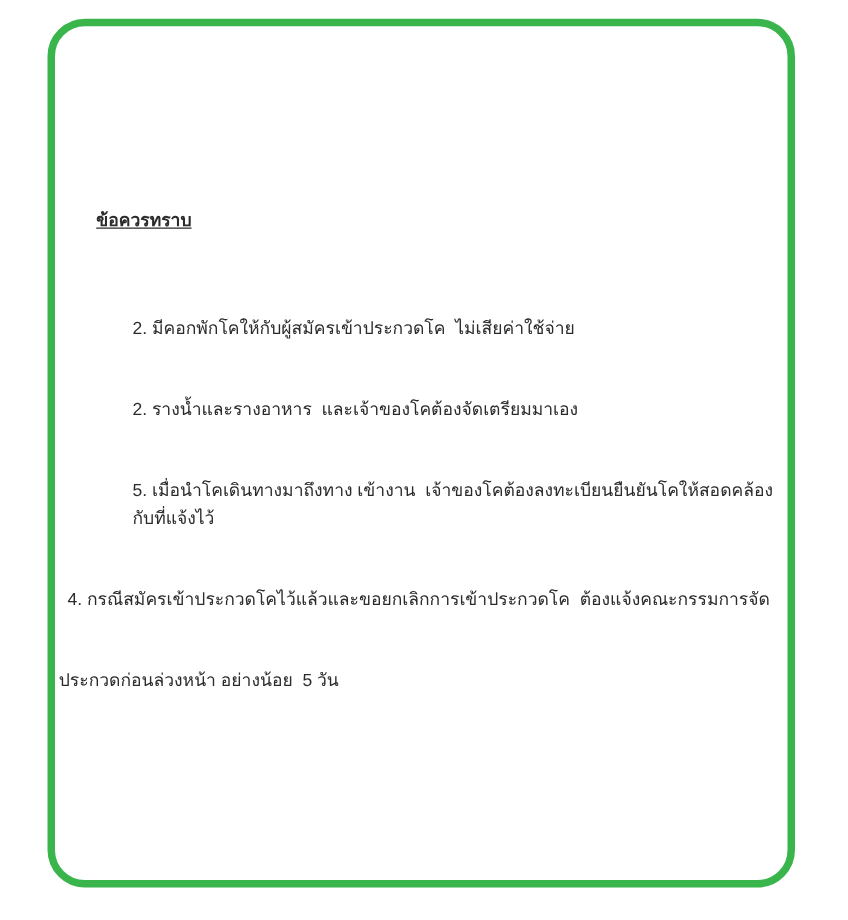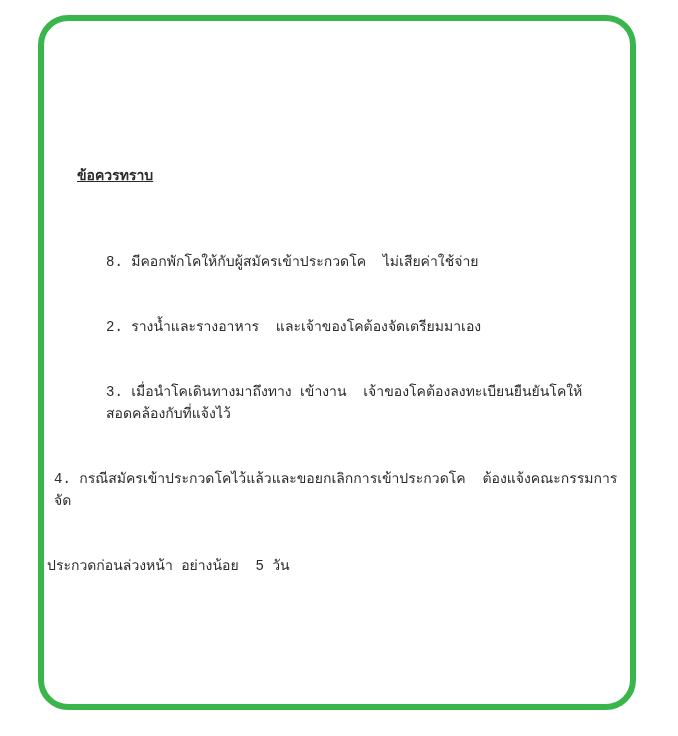--- a/index.html
+++ b/index.html
@@ -9,21 +9,20 @@
     width: 678px;
     height: 736px;
     overflow: hidden;
     font-family: "Liberation Sans", sans-serif;
   }
   .page {
     position: relative;
     width: 678px;
     height: 736px;
     background: #ffffff;
-    font-family: Liberation Mono, monospace;
   }
   .frame {
     position: absolute;
     left: 38px;
     top: 15px;
     width: 586px;
     height: 683px;
     border: 6px solid #3ab54c;
     border-radius: 30px;
     background: #ffffff;
@@ -52,23 +51,23 @@
 </head>
 <body>
 
 <div class="page">
   <div class="frame"></div>
 
   <div class="content">
 
     <div class="h-notes">ข้อควรทราบ</div>
 
-    <div class="line ind-num">8. มีคอกพักโคให้กับผู้สมัครเข้าประกวดโค  ไม่เสียค่าใช้จ่าย</div>
+    <div class="line ind-num">2. มีคอกพักโคให้กับผู้สมัครเข้าประกวดโค  ไม่เสียค่าใช้จ่าย</div>
     <div class="line ind-num">2. รางน้ำและรางอาหาร  และเจ้าของโคต้องจัดเตรียมมาเอง</div>
-    <div class="line ind-num">3. เมื่อนำโคเดินทางมาถึงทาง เข้างาน  เจ้าของโคต้องลงทะเบียนยืนยันโคให้สอดคล้องกับที่แจ้งไว้</div>
+    <div class="line ind-num">5. เมื่อนำโคเดินทางมาถึงทาง เข้างาน  เจ้าของโคต้องลงทะเบียนยืนยันโคให้สอดคล้องกับที่แจ้งไว้</div>
     <div class="line ind-sm">4. กรณีสมัครเข้าประกวดโคไว้แล้วและขอยกเลิกการเข้าประกวดโค  ต้องแจ้งคณะกรรมการจัด</div>
     <div class="line">ประกวดก่อนล่วงหน้า อย่างน้อย  5 วัน</div>
     
 
     
 
     
     
     
 

